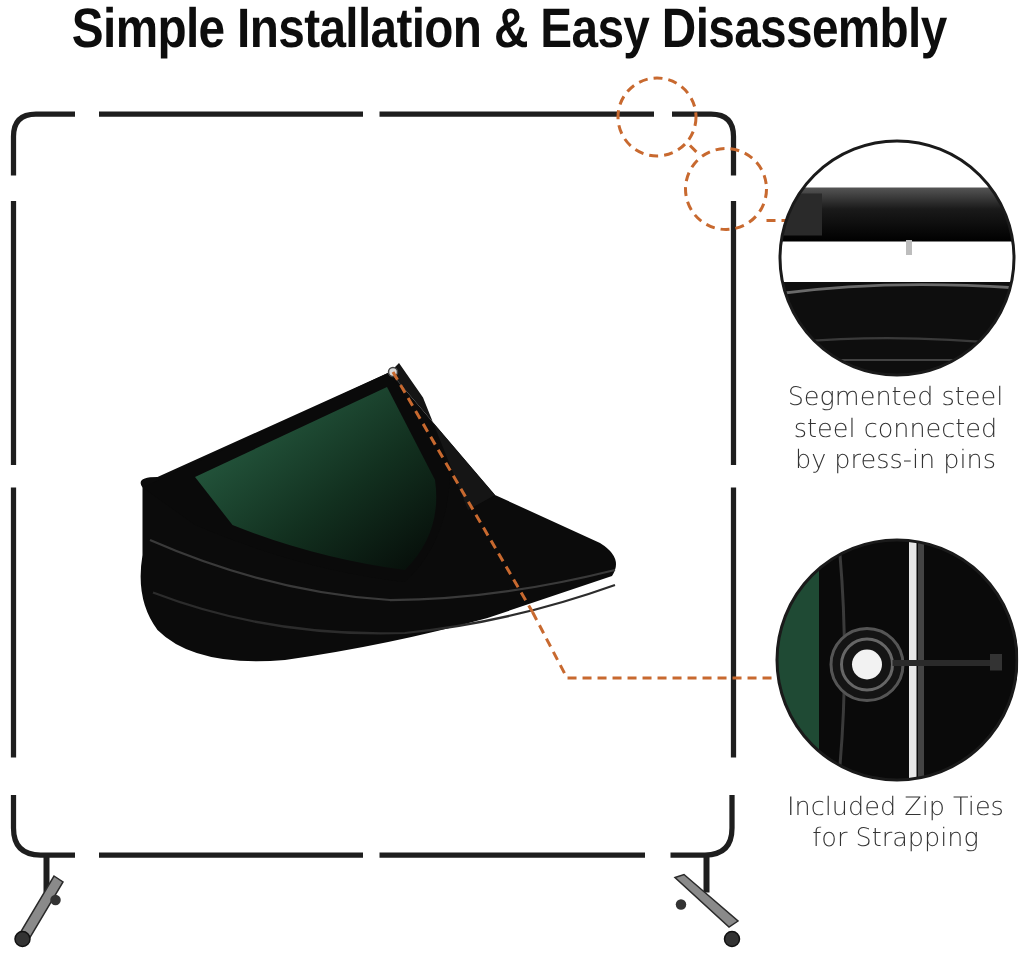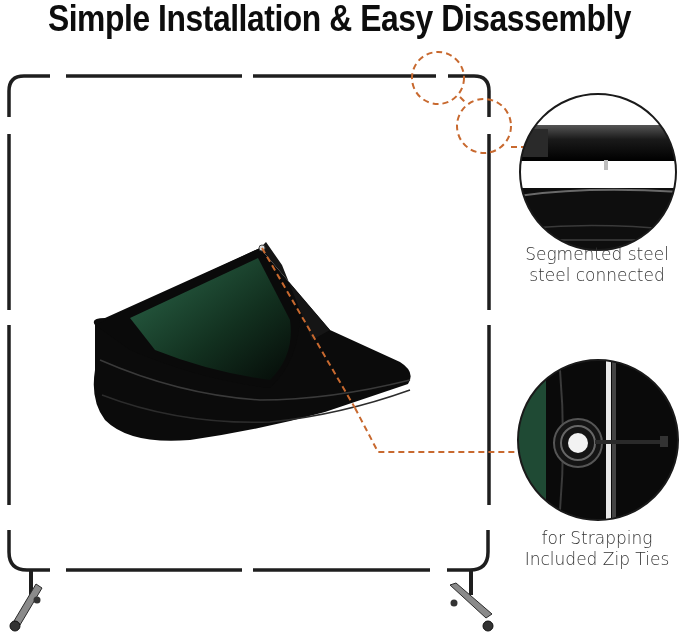--- a/index.html
+++ b/index.html
@@ -1,21 +1,21 @@
 <!DOCTYPE html>
 <html><head>
 <meta charset="utf-8">
 <style>
   html,body{margin:0;padding:0;background:#ffffff;}
   body{width:679px;height:636px;position:relative;overflow:hidden;font-family:"DejaVu Sans","Liberation Sans",sans-serif;}
   .title{position:absolute;left:0;top:-2px;width:679px;text-align:center;font-family:"Liberation Sans",sans-serif;font-weight:bold;font-size:37px;letter-spacing:-0.5px;color:#0d0d0d;transform:scaleX(0.86);transform-origin:center top;white-space:nowrap;}
   .scene{position:absolute;left:0;top:0;width:679px;height:636px;}
   .callout{position:absolute;text-align:center;color:#333333;font-family:"DejaVu Sans",sans-serif;font-size:17px;line-height:21px;font-weight:300;}
   .callout span{display:block;}
-  #callout-1{left:515px;top:244px;width:164px;}
+  #callout-1{left:515px;top:255px;width:164px;}
   #callout-2{left:515px;top:528px;width:164px;}
 </style>
 </head>
 <body>
 
 <div class="title">Simple Installation &amp; Easy Disassembly</div>
 
 <svg class="scene" viewBox="0 0 679 636" width="679" height="636" xmlns="http://www.w3.org/2000/svg">
   <defs>
     <clipPath id="clip1">
@@ -113,18 +113,19 @@
     <circle cx="578" cy="443" r="10" fill="#f2f2f2"></circle>
     <rect x="595" y="440" width="70" height="4" fill="#2a2a2a"></rect>
     <rect x="660" y="436" width="8" height="11" fill="#333"></rect>
   </g>
   <circle cx="598" cy="440" r="80" fill="none" stroke="#1a1a1a" stroke-width="2"></circle>
 </svg>
 
 <div class="callout" id="callout-1">
   <span>Segmented steel</span>
   <span>steel connected</span>
+  <span>by press-in pins</span>
 </div>
 
 <div class="callout" id="callout-2">
+  <span>Included Zip Ties</span>
   <span>for Strapping</span>
-  <span>Included Zip Ties</span>
 </div>
 
 </body></html>

